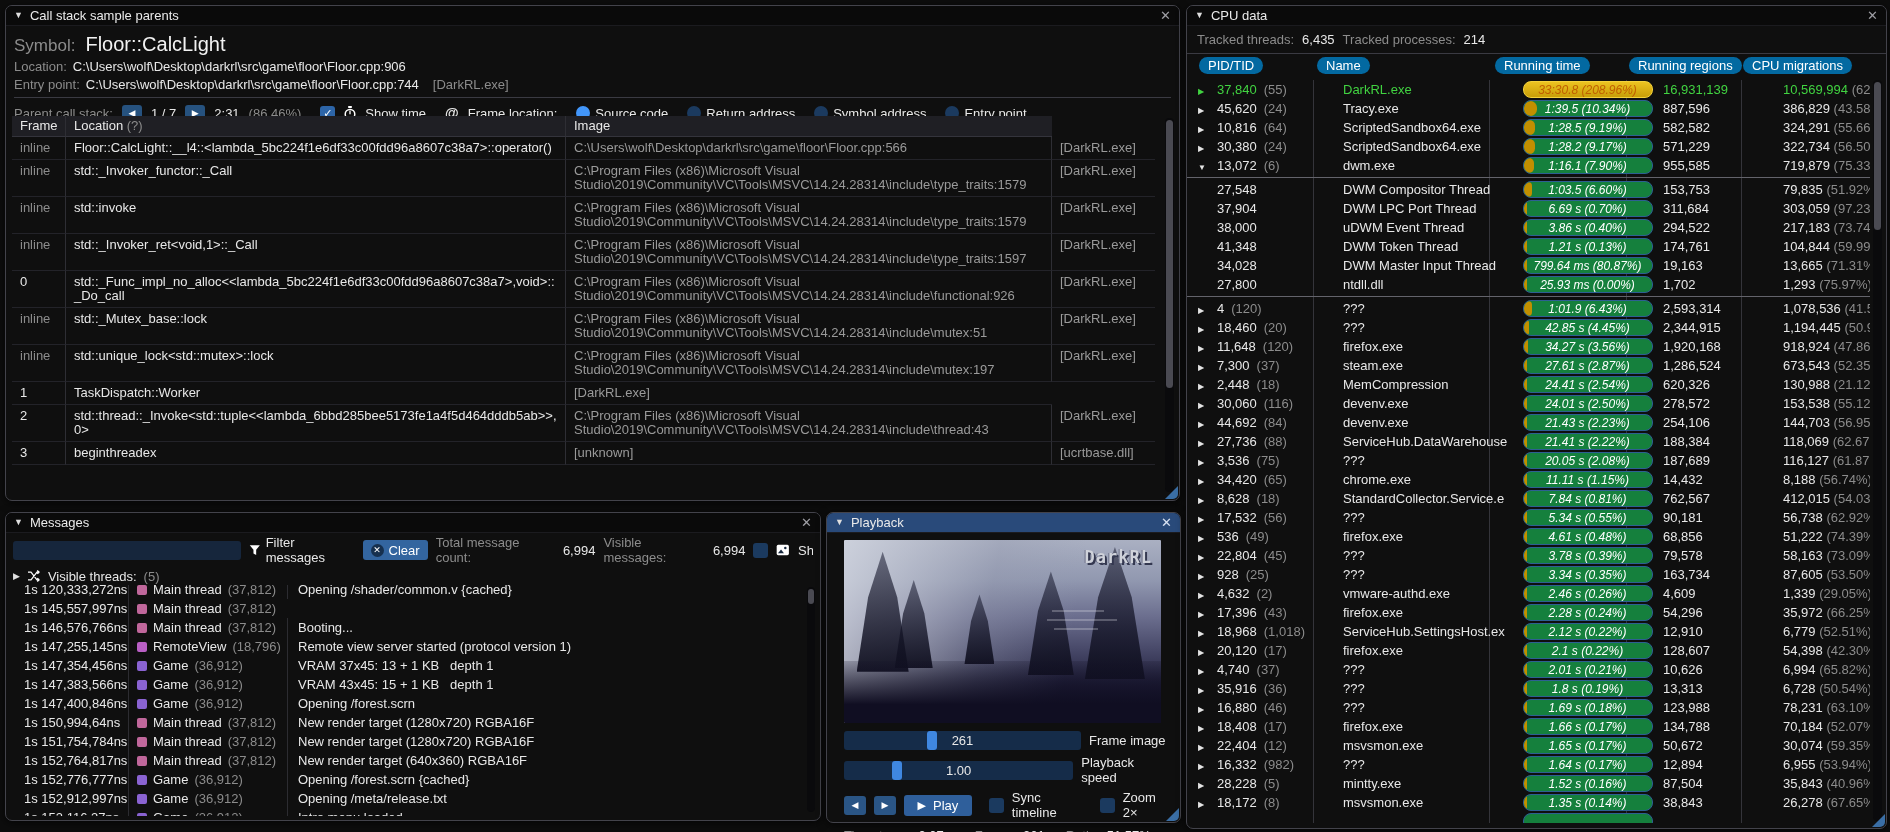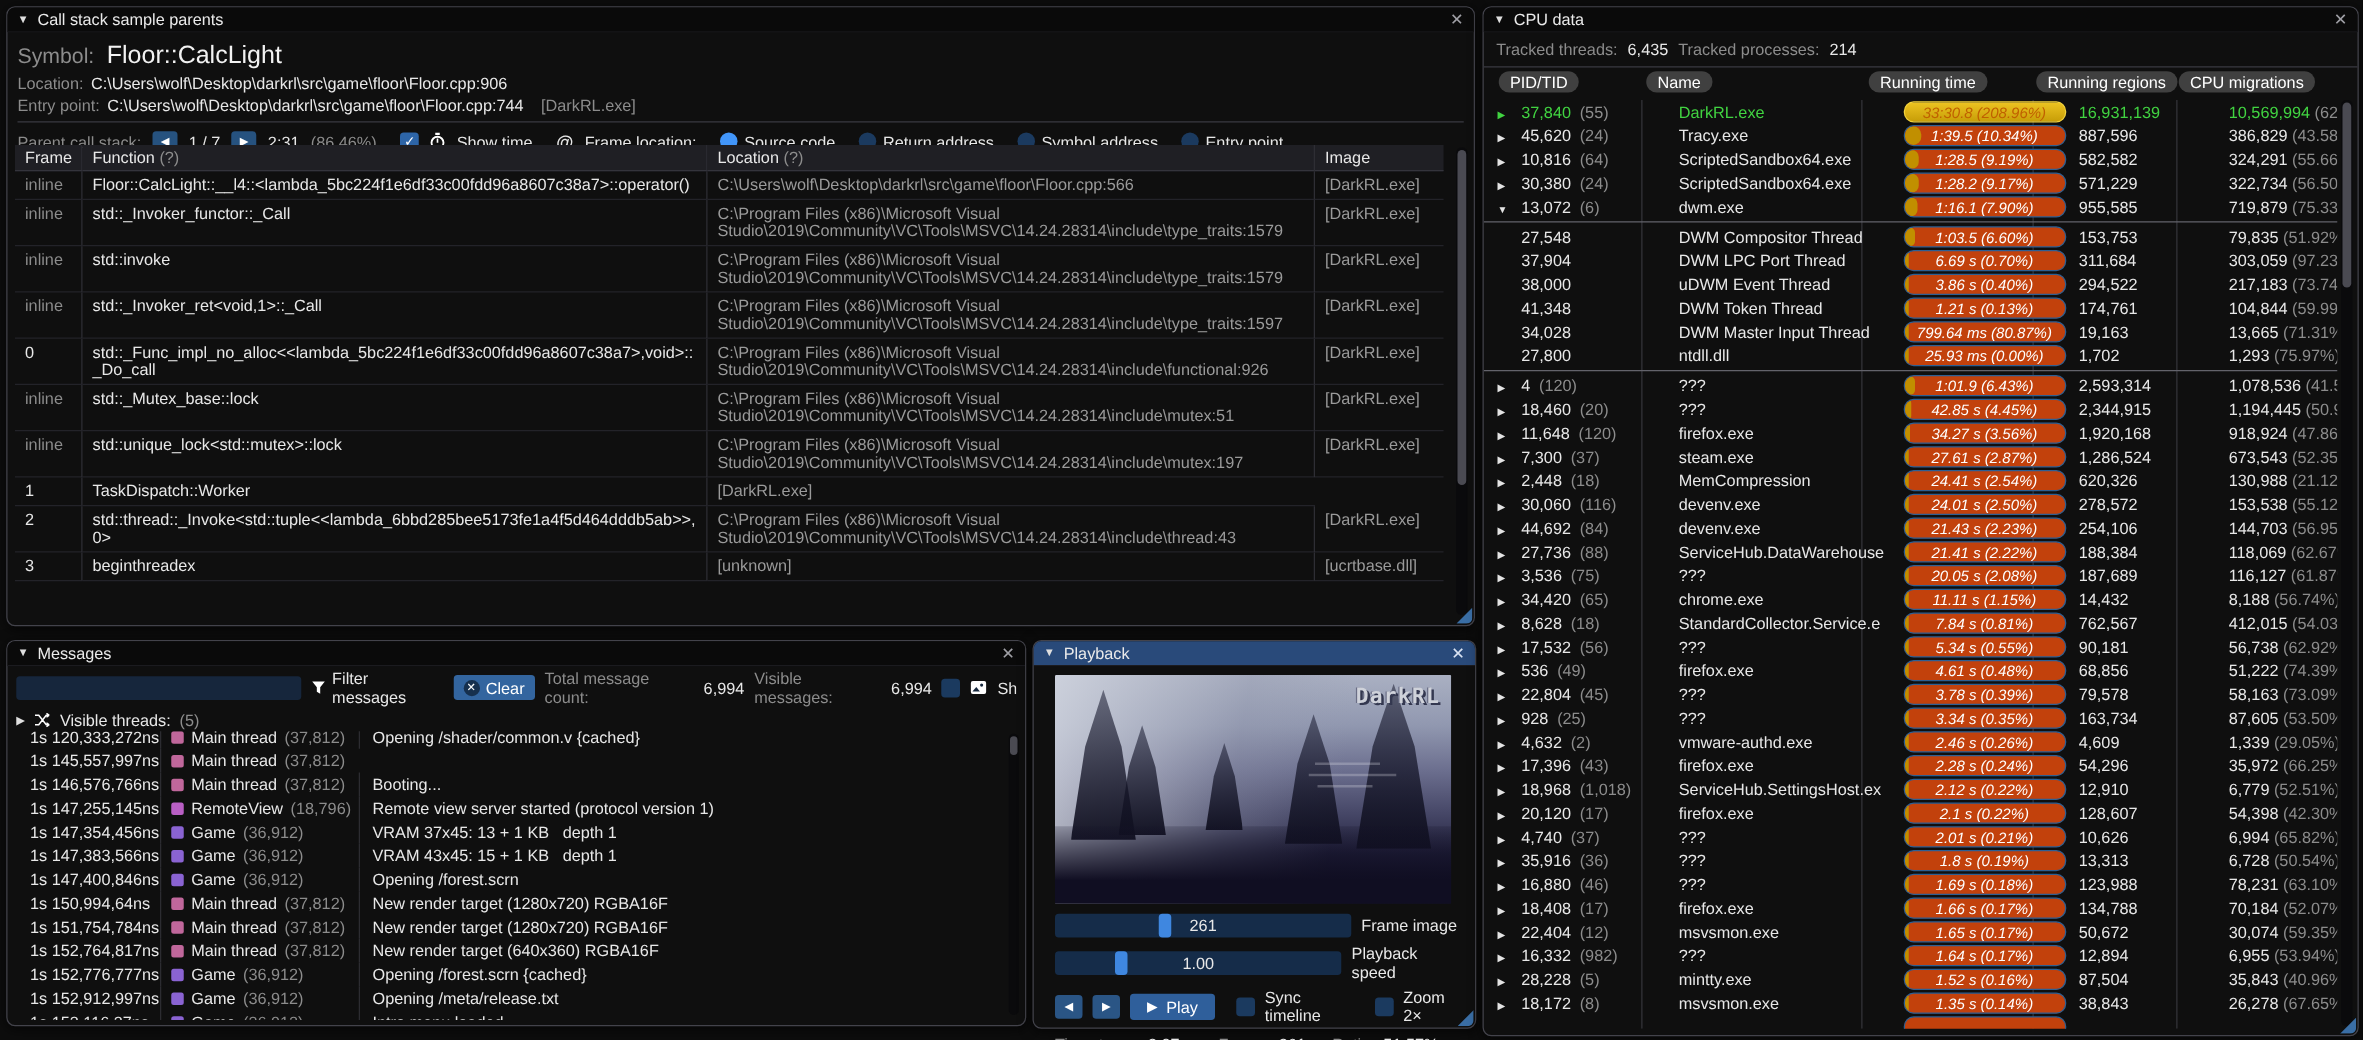--- a/index.html
+++ b/index.html
@@ -101,32 +101,32 @@
   .play-btn{width:74px;height:21px;background:#2f5f9b;border-radius:3px;display:flex;align-items:center;justify-content:center;
             gap:7px;color:#fff;}
   .play-tri{font-size:11px;}
   .status-row{display:flex;align-items:center;gap:7px;margin-top:8px;white-space:nowrap;}
 
   
   #win-cpu{left:1186px;top:5px;width:699px;height:822px;z-index:4;}
   .cpu-stats{display:flex;gap:8px;align-items:center;padding:6px 10px 0 10px;}
   .cpu-hr{border:none;border-top:1px solid #3a3a42;margin:6px 0 0 0;}
   .cpu-headers{position:absolute;top:51px;left:8px;right:22px;height:18px;}
-  .hpill{position:absolute;top:0;background:#404040;border-radius:9px;padding:1px 9px;color:#fff;white-space:nowrap;}
+  .hpill{position:absolute;top:0;background:#0369a1;border-radius:9px;padding:1px 9px;color:#fff;white-space:nowrap;}
   .cpu-body{position:absolute;left:0;right:16px;top:74px;bottom:5px;overflow:hidden;}
   .vline{position:absolute;top:-20px;bottom:0;width:1px;background:#34343a;}
   .cpu-row{display:flex;align-items:center;height:19px;position:relative;}
   .c-pid{position:relative;width:118px;padding-left:30px;flex:0 0 auto;white-space:nowrap;overflow:hidden;}
   .c-pid .tri{position:absolute;left:11px;top:5px;font-size:8px;color:#e4e4e4;}
   .c-pid .cnt{margin-left:7px;}
   .c-name{width:176px;flex:0 0 auto;white-space:nowrap;overflow:hidden;padding-left:8px;}
   .c-time{width:137px;flex:0 0 auto;display:flex;justify-content:center;}
   .c-reg{width:114px;flex:0 0 auto;padding-left:7px;white-space:nowrap;}
   .c-mig{flex:1;padding-left:6px;white-space:nowrap;overflow:hidden;}
-  .pill{position:relative;width:128px;height:15px;background:#c2410c;border:1px solid #2d5f93;border-radius:8px;
+  .pill{position:relative;width:128px;height:15px;background:#15803d;border:1px solid #2d5f93;border-radius:8px;
         display:flex;align-items:center;justify-content:center;overflow:hidden;}
   .pill-fill{position:absolute;left:0;top:0;bottom:0;background:#c18f00;border-radius:7px;}
   .pill-label{position:relative;font-style:italic;font-size:12px;color:#fff;white-space:nowrap;}
   .pill.over{background:linear-gradient(180deg,#ecc321,#c89e08);border-color:#f2d23c;}
   .pill.over .pill-label{color:#c06000;}
   .cpu-row.green .pidv,.cpu-row.green .c-name,.cpu-row.green .c-reg,
   .cpu-row.green .tri,.cpu-row.green .migv{color:#41d341;}
   .cpu-sep{height:5px;position:relative;}
   .cpu-sep::after{content:"";position:absolute;left:0;right:0;top:2px;border-top:1px solid #63636b;}
   #cpu-scroll{top:74px;right:4px;bottom:7px;width:9px;}
@@ -184,21 +184,20 @@
         </span>
         <span class="radio-group gap-l">
           <span class="radio"></span>
           <span>Entry point</span>
         </span>
       </div>
     </div>
     <div class="cs-table">
       <div class="cs-hrow">
         <div class="cs-cell"><span>Frame</span></div>
-        <div class="cs-cell"><span>Function</span> <span class="dim">(?)</span></div>
         <div class="cs-cell"><span>Location</span> <span class="dim">(?)</span></div>
         <div class="cs-cell"><span>Image</span></div>
       </div>
       <div id="cs-rows">
           <div class="cs-row">
             <div class="cs-cell cs-frame dim">inline</div>
             <div class="cs-cell cs-fn">Floor::CalcLight::__l4::&lt;lambda_5bc224f1e6df33c00fdd96a8607c38a7&gt;::operator()</div>
             <div class="cs-cell cs-loc">C:\Users\wolf\Desktop\darkrl\src\game\floor\Floor.cpp:566</div>
             <div class="cs-cell cs-img">[DarkRL.exe]</div>
           </div>

